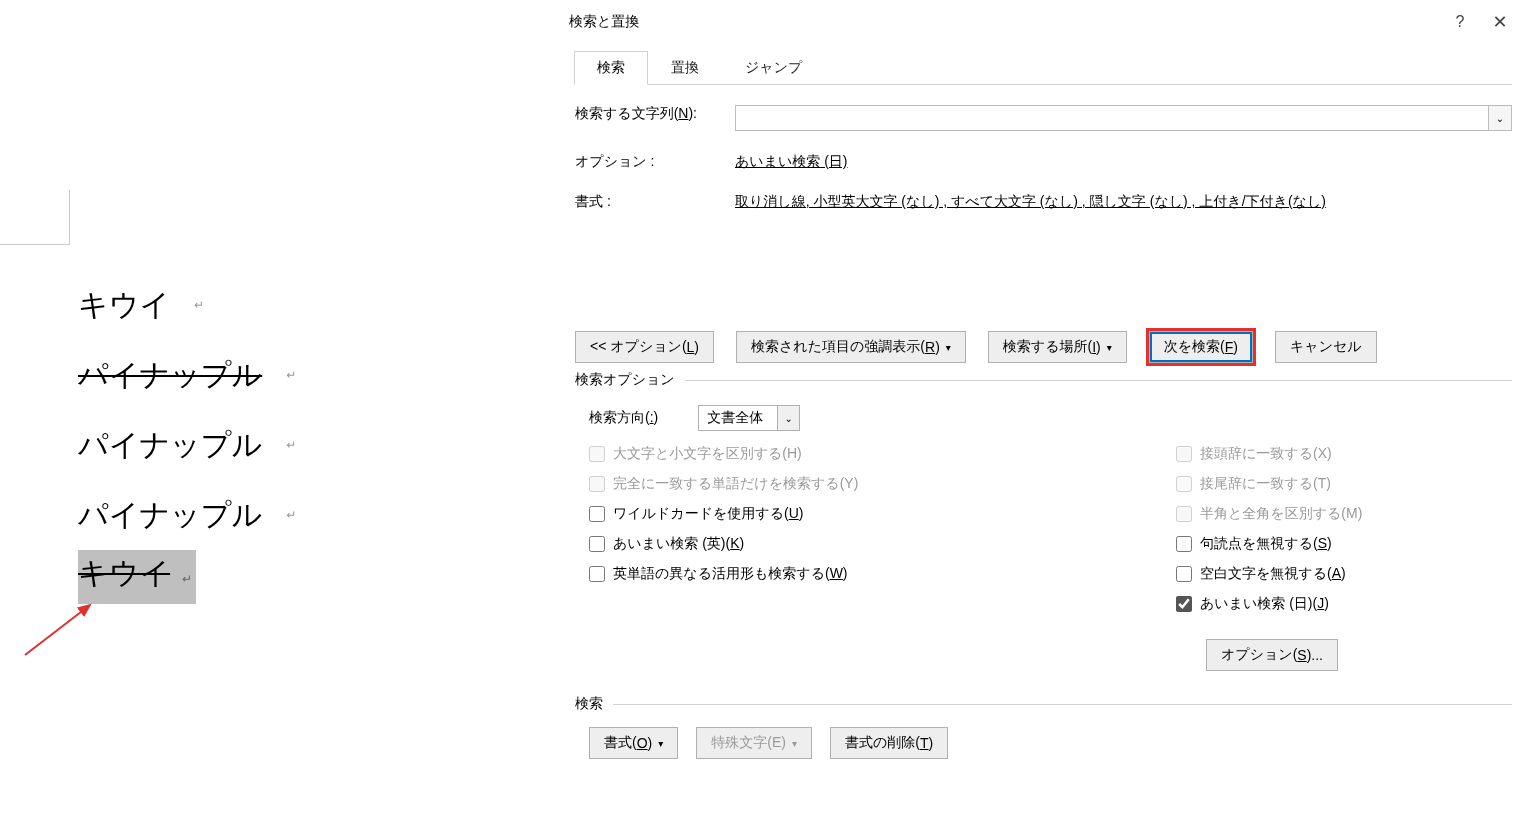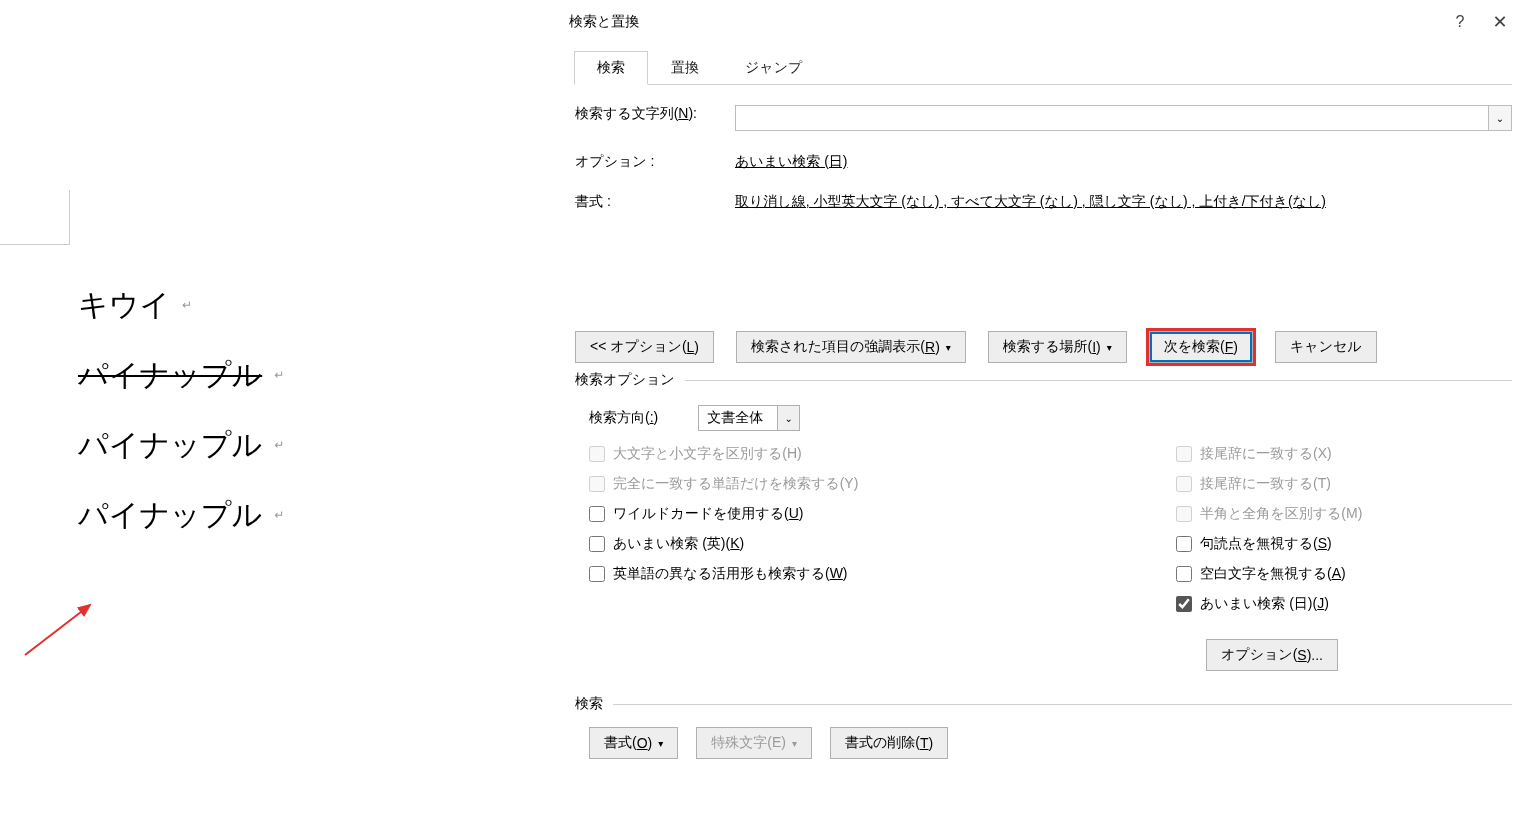--- a/index.html
+++ b/index.html
@@ -1,21 +1,21 @@
 <!DOCTYPE html>
 <html><head>
 <meta charset="utf-8">
 <style>
 * { box-sizing: border-box; margin: 0; padding: 0; }
 body { font-family: "Meiryo", "MS PGothic", sans-serif; font-size: 13px; background: #fff; width: 1534px; height: 827px; position: relative; overflow: hidden; }
 
 .doc-area { position: absolute; left: 0; top: 0; width: 545px; height: 827px; background: #fff; }
 .doc-edge { position: absolute; left: 0; top: 190px; width: 70px; height: 55px; border-right: 1px solid #ccc; border-bottom: 1px solid #ccc; }
 .doc-words { position: absolute; left: 78px; top: 270px; font-family: "Yu Mincho", "MS Mincho", serif; }
-.doc-words .line { font-size: 30px; line-height: 70px; display: flex; align-items: center; }
+.doc-words .line { font-size: 30px; line-height: 70px; display: flex; align-items: center; gap: 12px; }
 .doc-words .strike { text-decoration: line-through; text-decoration-thickness: 2px; }
 .doc-words .sel-hl { background: #bfbfbf; display: inline-block; padding: 0 4px 2px 0; line-height: 46px; }
 .doc-words .pm { font-size: 12px; color: #999; margin-left: 12px; }
 
 .arrow { position: absolute; left: 20px; top: 600px; width: 80px; height: 60px; }
 
 .dlg { position: absolute; left: 553px; top: 0; right: 0; bottom: 0; background: #fff; }
 .dlg-title { height: 44px; display: flex; align-items: center; padding: 0 14px 0 16px; }
 .dlg-title-text { flex: 1; font-size: 14px; }
 .dlg-title .help, .dlg-title .close { width: 40px; text-align: center; font-size: 16px; color: #444; cursor: pointer; }
@@ -82,20 +82,23 @@
         <span class="strike">パイナップル</span>
         <span class="pm">↵</span>
       </div>
     <div class="line">
         <span>パイナップル</span>
         <span class="pm">↵</span>
       </div>
     <div class="line">
         <span>パイナップル</span>
         <span class="pm">↵</span>
+      </div>
+    <div class="line">
+        <span class="sel-hl"><span class="strike">キウイ</span><span class="pm" style="color:#666">↵</span></span>
       </div>
   </div>
   <svg class="arrow" viewBox="0 0 80 60">
     <defs>
         <marker id="ah" markerWidth="8" markerHeight="8" refX="6" refY="3" orient="auto">
           <path d="M0,0 L7,3 L0,6 Z" fill="#e03030"></path>
         </marker>
       </defs>
     <line x1="5" y1="55" x2="70" y2="5" stroke="#e03030" stroke-width="2" marker-end="url(#ah)"></line>
   </svg>
@@ -169,21 +172,21 @@
                 <span>あいまい検索 (英)(<span class="und">K</span>)</span>
               </label>
             <label class="chk">
                 <input type="checkbox" style="">
                 <span>英単語の異なる活用形も検索する(<span class="und">W</span>)</span>
               </label>
           </div>
           <div class="col right">
             <label class="chk disabled">
                 <input type="checkbox" disabled="" style="">
-                <span>接尾辞に一致する(X)</span>
+                <span>接頭辞に一致する(X)</span>
               </label>
             <label class="chk disabled">
                 <input type="checkbox" disabled="" style="">
                 <span>接尾辞に一致する(T)</span>
               </label>
             <label class="chk disabled">
                 <input type="checkbox" disabled="" style="">
                 <span>半角と全角を区別する(M)</span>
               </label>
             <label class="chk">

